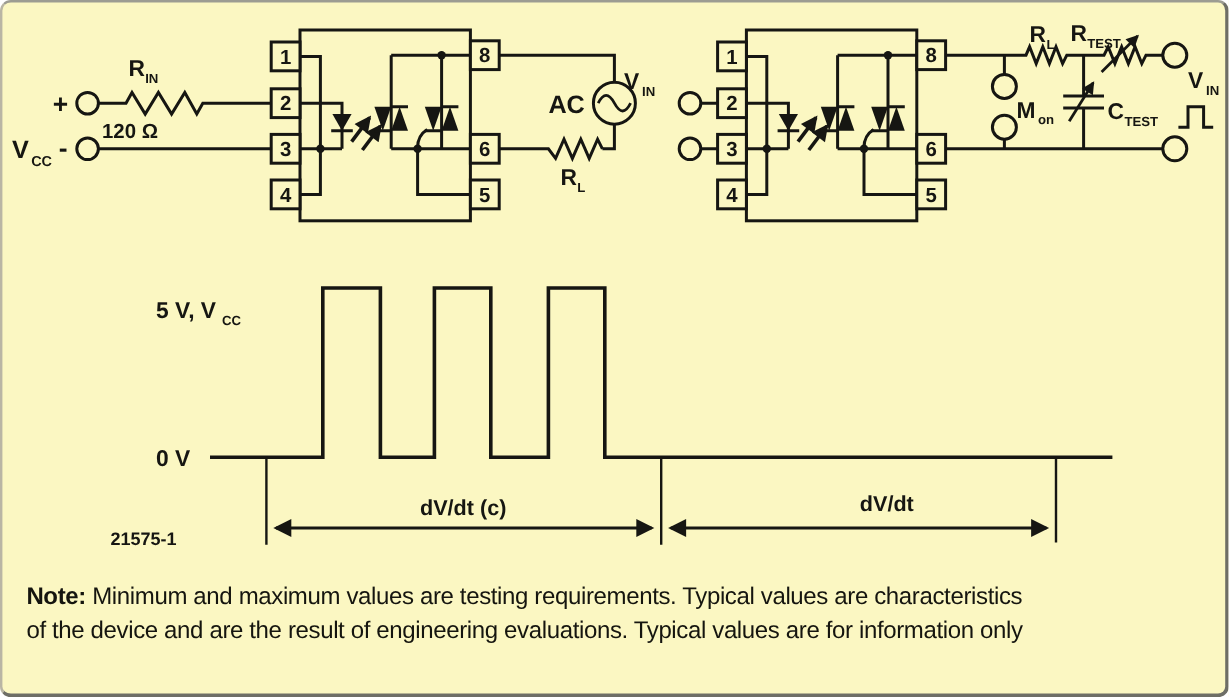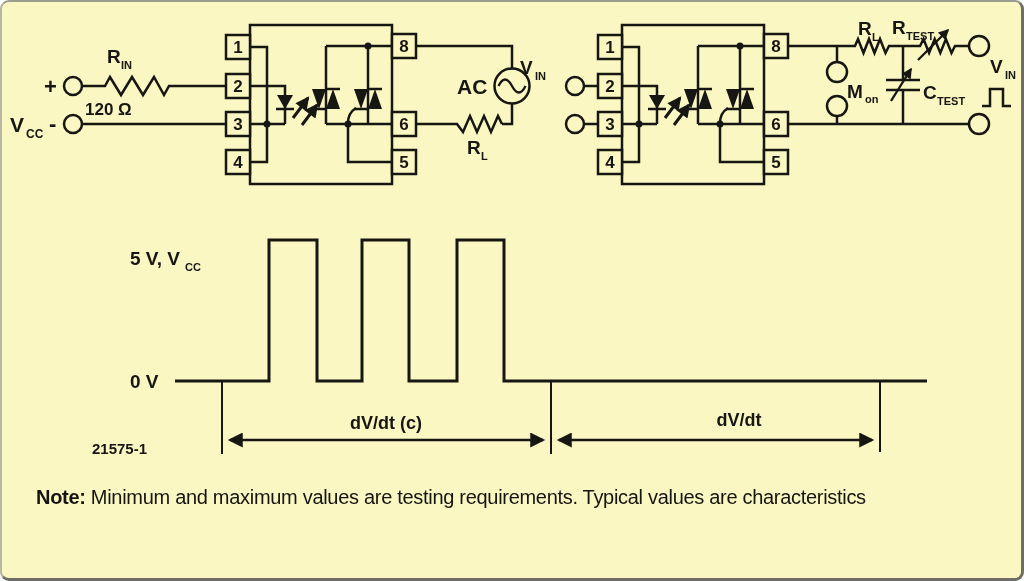--- a/index.html
+++ b/index.html
@@ -24,21 +24,21 @@
     border-radius:9px;
   }
   .card svg{position:absolute;left:0;top:0;}
   svg text{
     font-family:"Liberation Sans", sans-serif;
     font-weight:bold;
     fill:var(--ink);
   }
   .note{
     position:absolute;
-    left:34px;top:481px;width:985px;
+    left:20px;top:481px;width:985px;
     color:#15150f;
     font-size:20px;
     line-height:28.5px;
     letter-spacing:-0.3px;
   }
   .note .nline{white-space:nowrap;}
   .note .prefix{font-weight:bold;}
 </style>
 </head>
 <body>
@@ -199,14 +199,15 @@
     <text x="183" y="269" font-size="11">CC</text>
     <text x="128" y="386" font-size="19">0 V</text>
     <text x="384" y="427" font-size="18" text-anchor="middle">dV/dt (c)</text>
     <text x="737" y="424" font-size="18" text-anchor="middle">dV/dt</text>
     <text x="90" y="452" font-size="15">21575-1</text>
   </g>
 </svg>
 
   <div class="note">
     <div class="nline"><span class="prefix">Note:</span><span> Minimum and maximum values are testing requirements. Typical values are characteristics</span></div>
+    <div class="nline">of the device and are the result of engineering evaluations. Typical values are for information only</div>
   </div>
 </div>
 
 </body></html>

